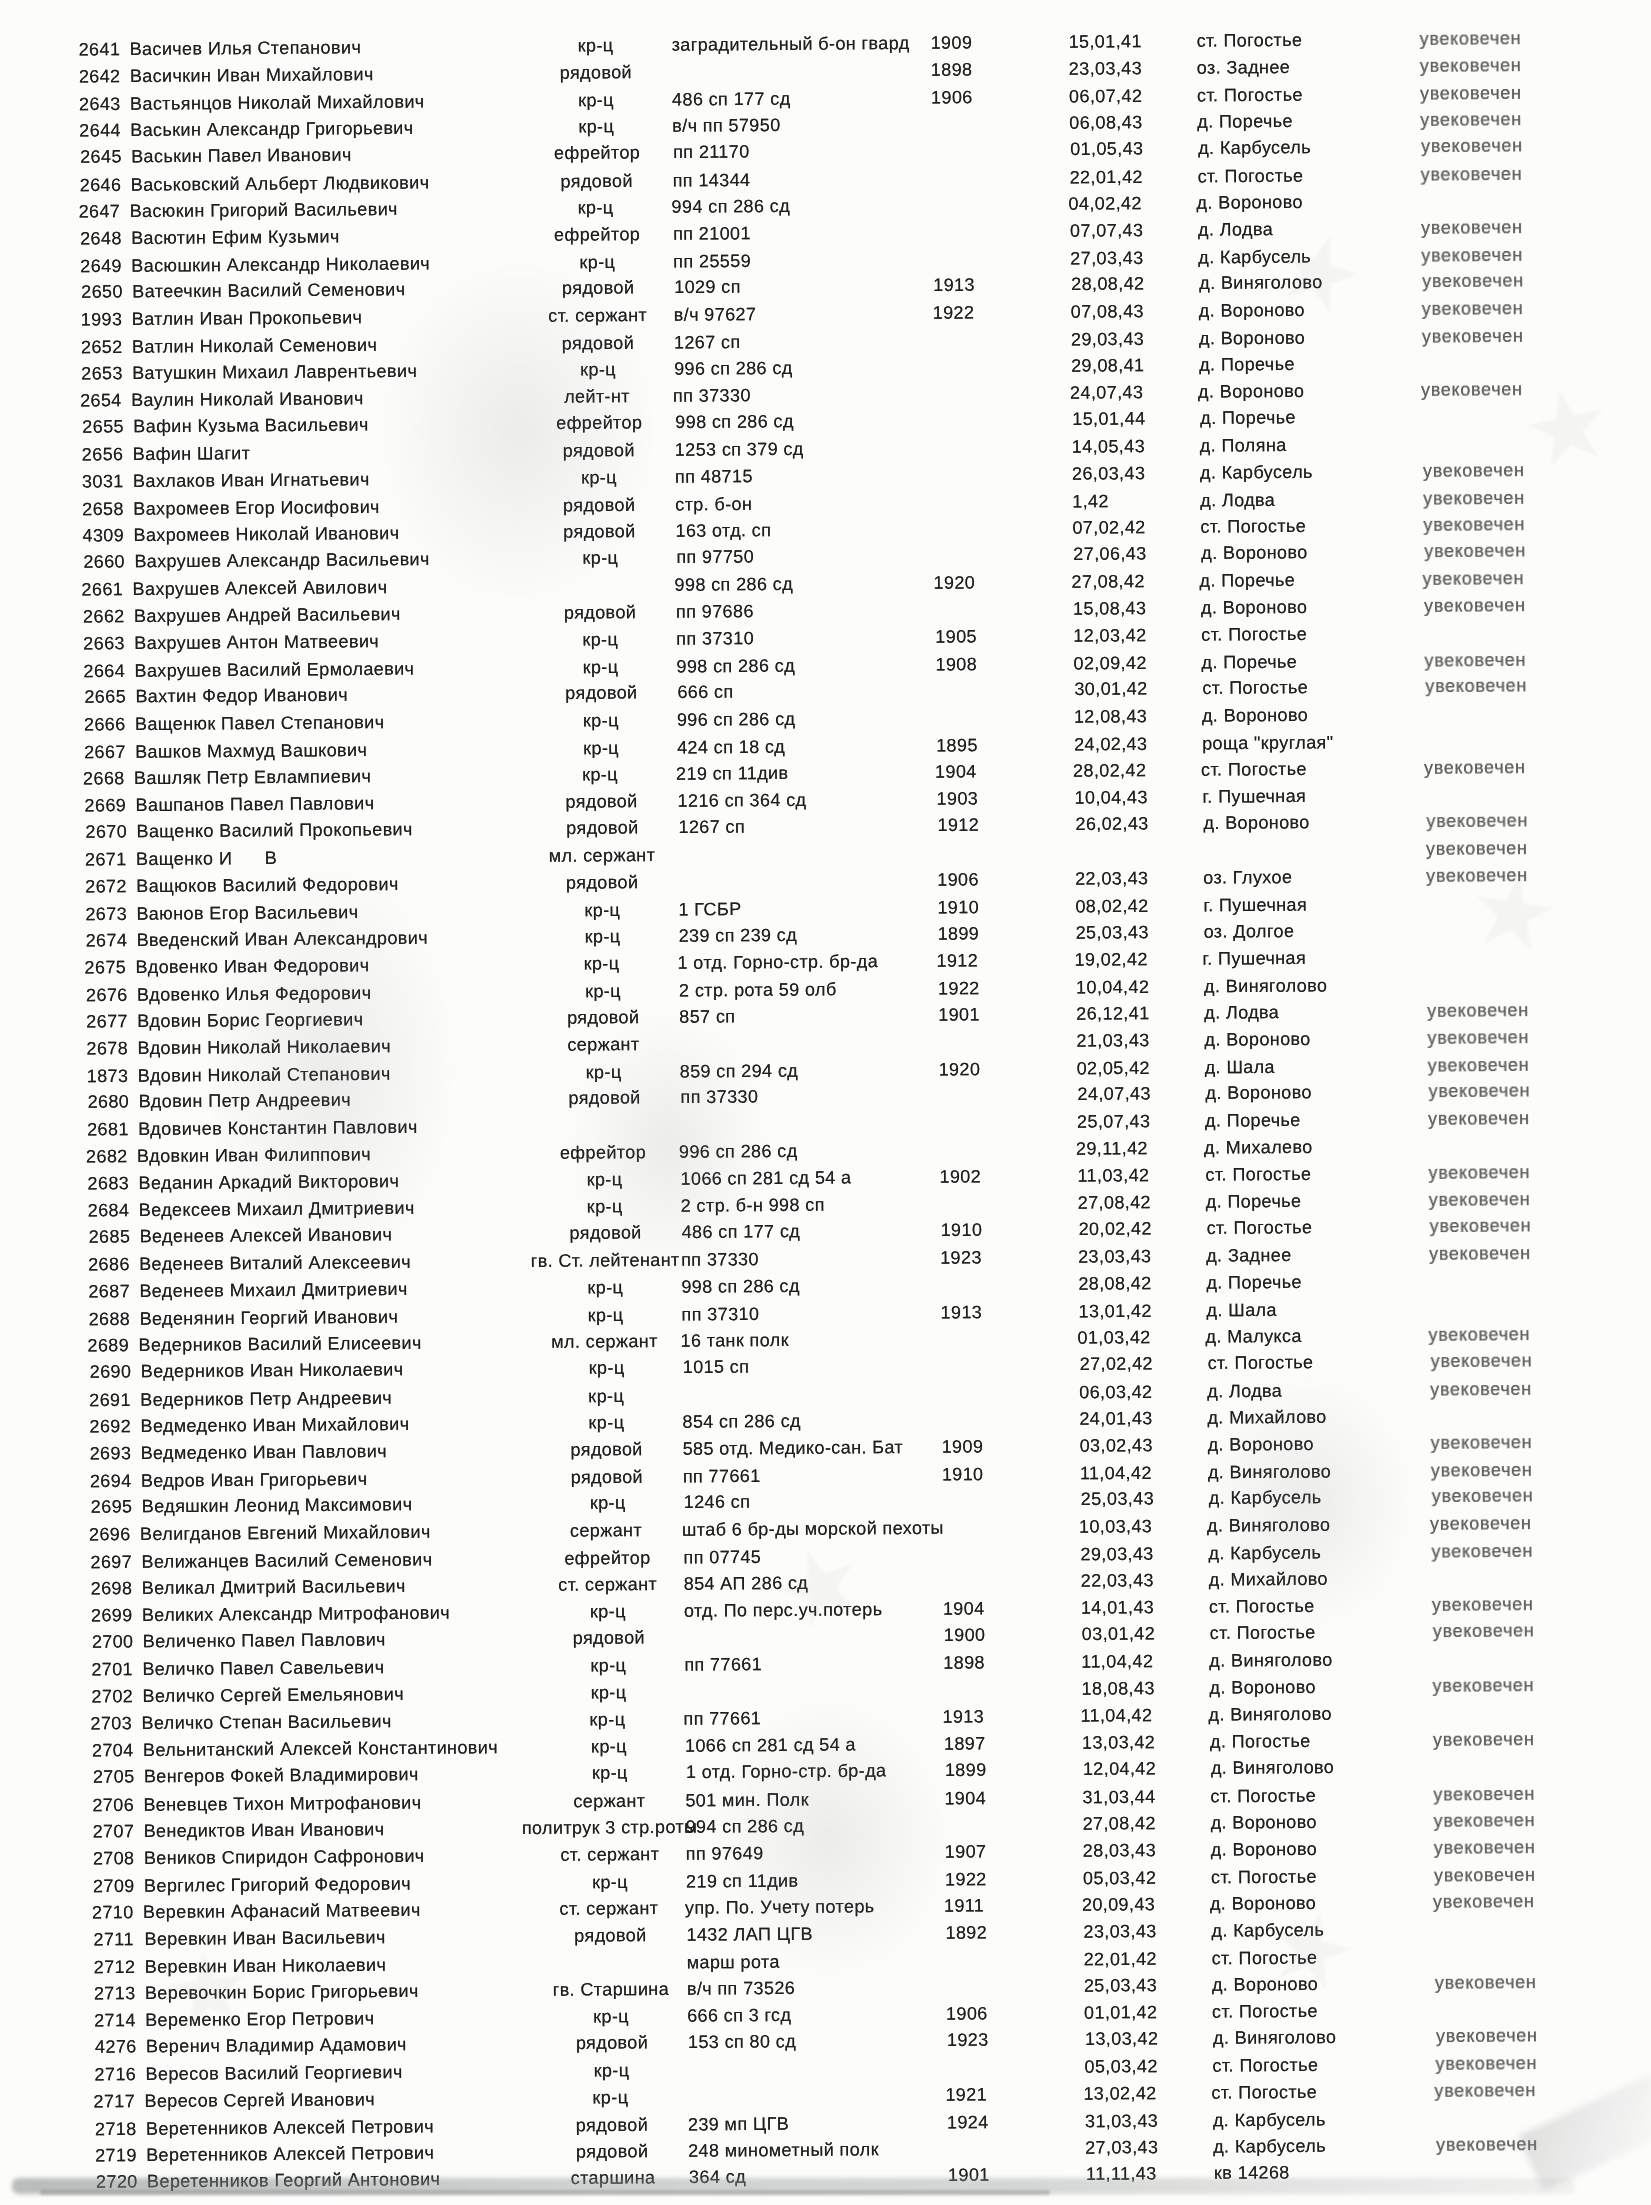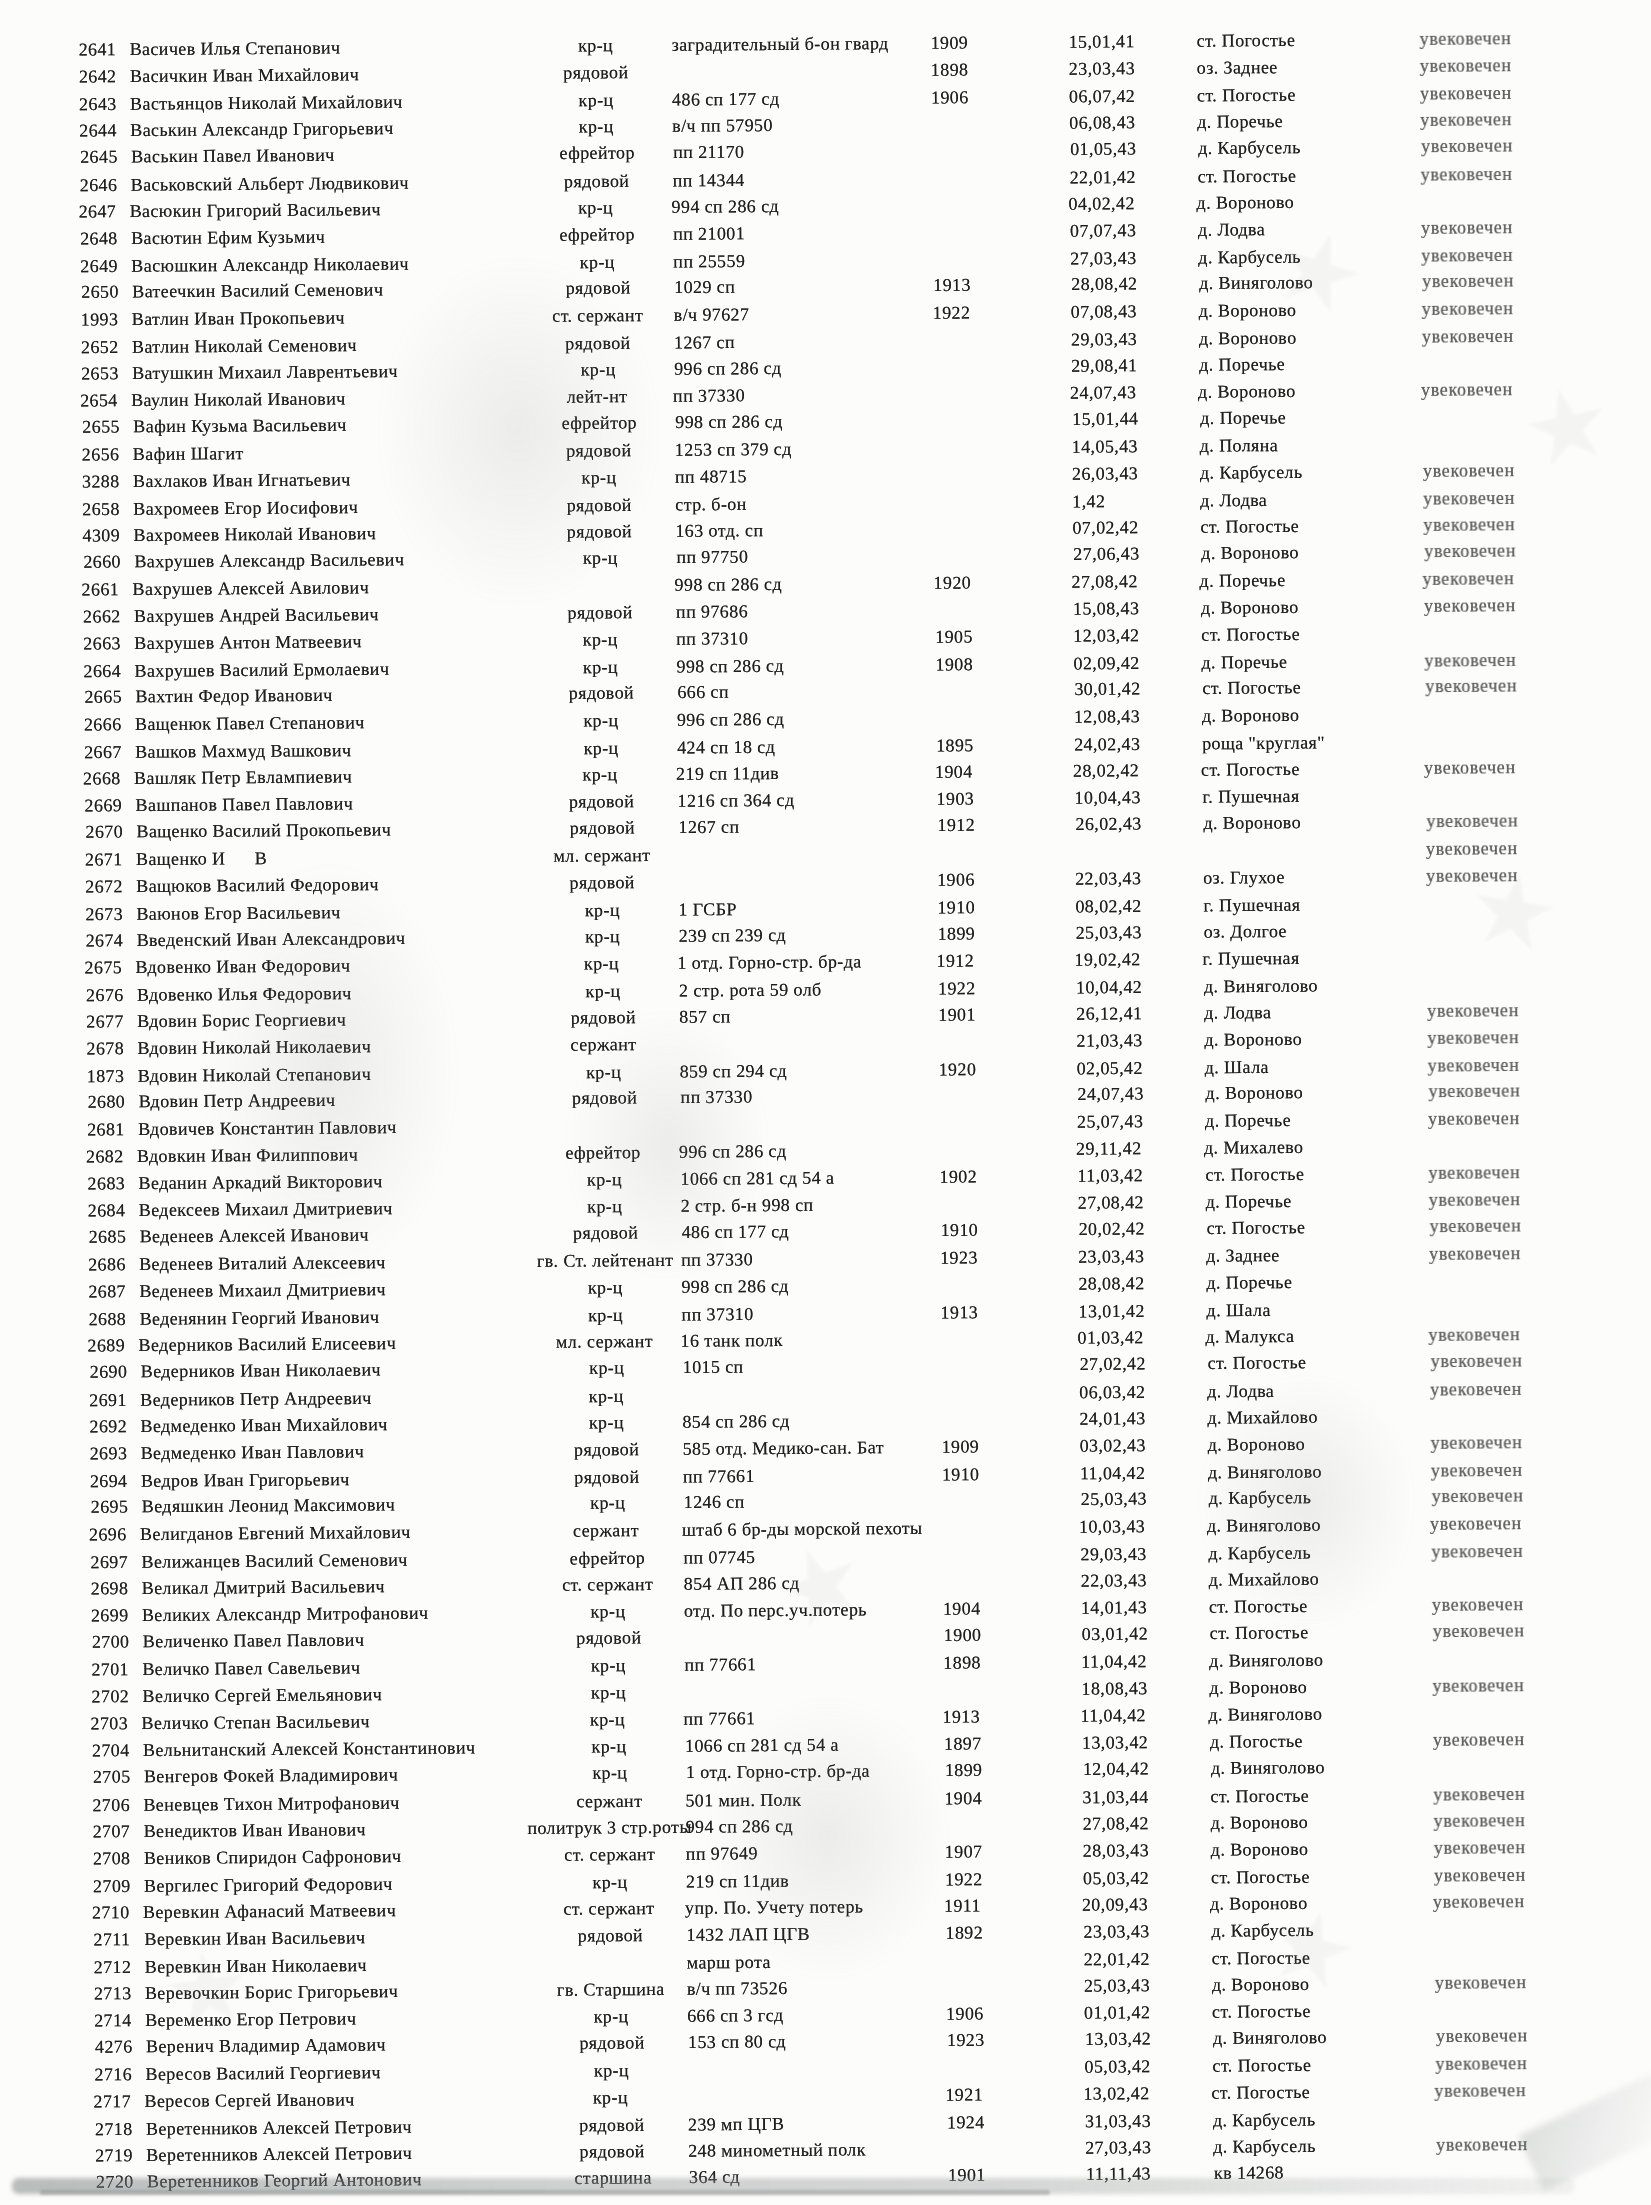--- a/index.html
+++ b/index.html
@@ -8,21 +8,21 @@
     --paper:#fcfcfa;
   }
   html,body{margin:0;padding:0;}
   body{background:#e9e9e7;}
   .page{
     position:relative;
     width:1652px;
     height:2205px;
     background:var(--paper);
     overflow:hidden;
-    font-family:Liberation Serif, serif;
+    font-family:Liberation Sans, sans-serif;
     color:var(--ink);
   }
   .tilt{
     position:absolute;
     left:0;top:0;right:0;
     transform:rotate(-0.45deg);
     transform-origin:55% 45%;
     padding-top:30px;
   }
   .row{
@@ -259,21 +259,21 @@
       <span class="c num">2656</span>
       <span class="c name">Вафин Шагит</span>
       <span class="c rank">рядовой</span>
       <span class="c unit">1253 сп 379 сд</span>
       <span class="c born"></span>
       <span class="c died">14,05,43</span>
       <span class="c place">д. Поляна</span>
       <span class="c memo"></span>
     </div>
       <div class="row">
-      <span class="c num">3288</span>
+      <span class="c num">3031</span>
       <span class="c name">Вахлаков Иван Игнатьевич</span>
       <span class="c rank">кр-ц</span>
       <span class="c unit">пп 48715</span>
       <span class="c born"></span>
       <span class="c died">26,03,43</span>
       <span class="c place">д. Карбусель</span>
       <span class="c memo">увековечен</span>
     </div>
       <div class="row">
       <span class="c num">2658</span>

